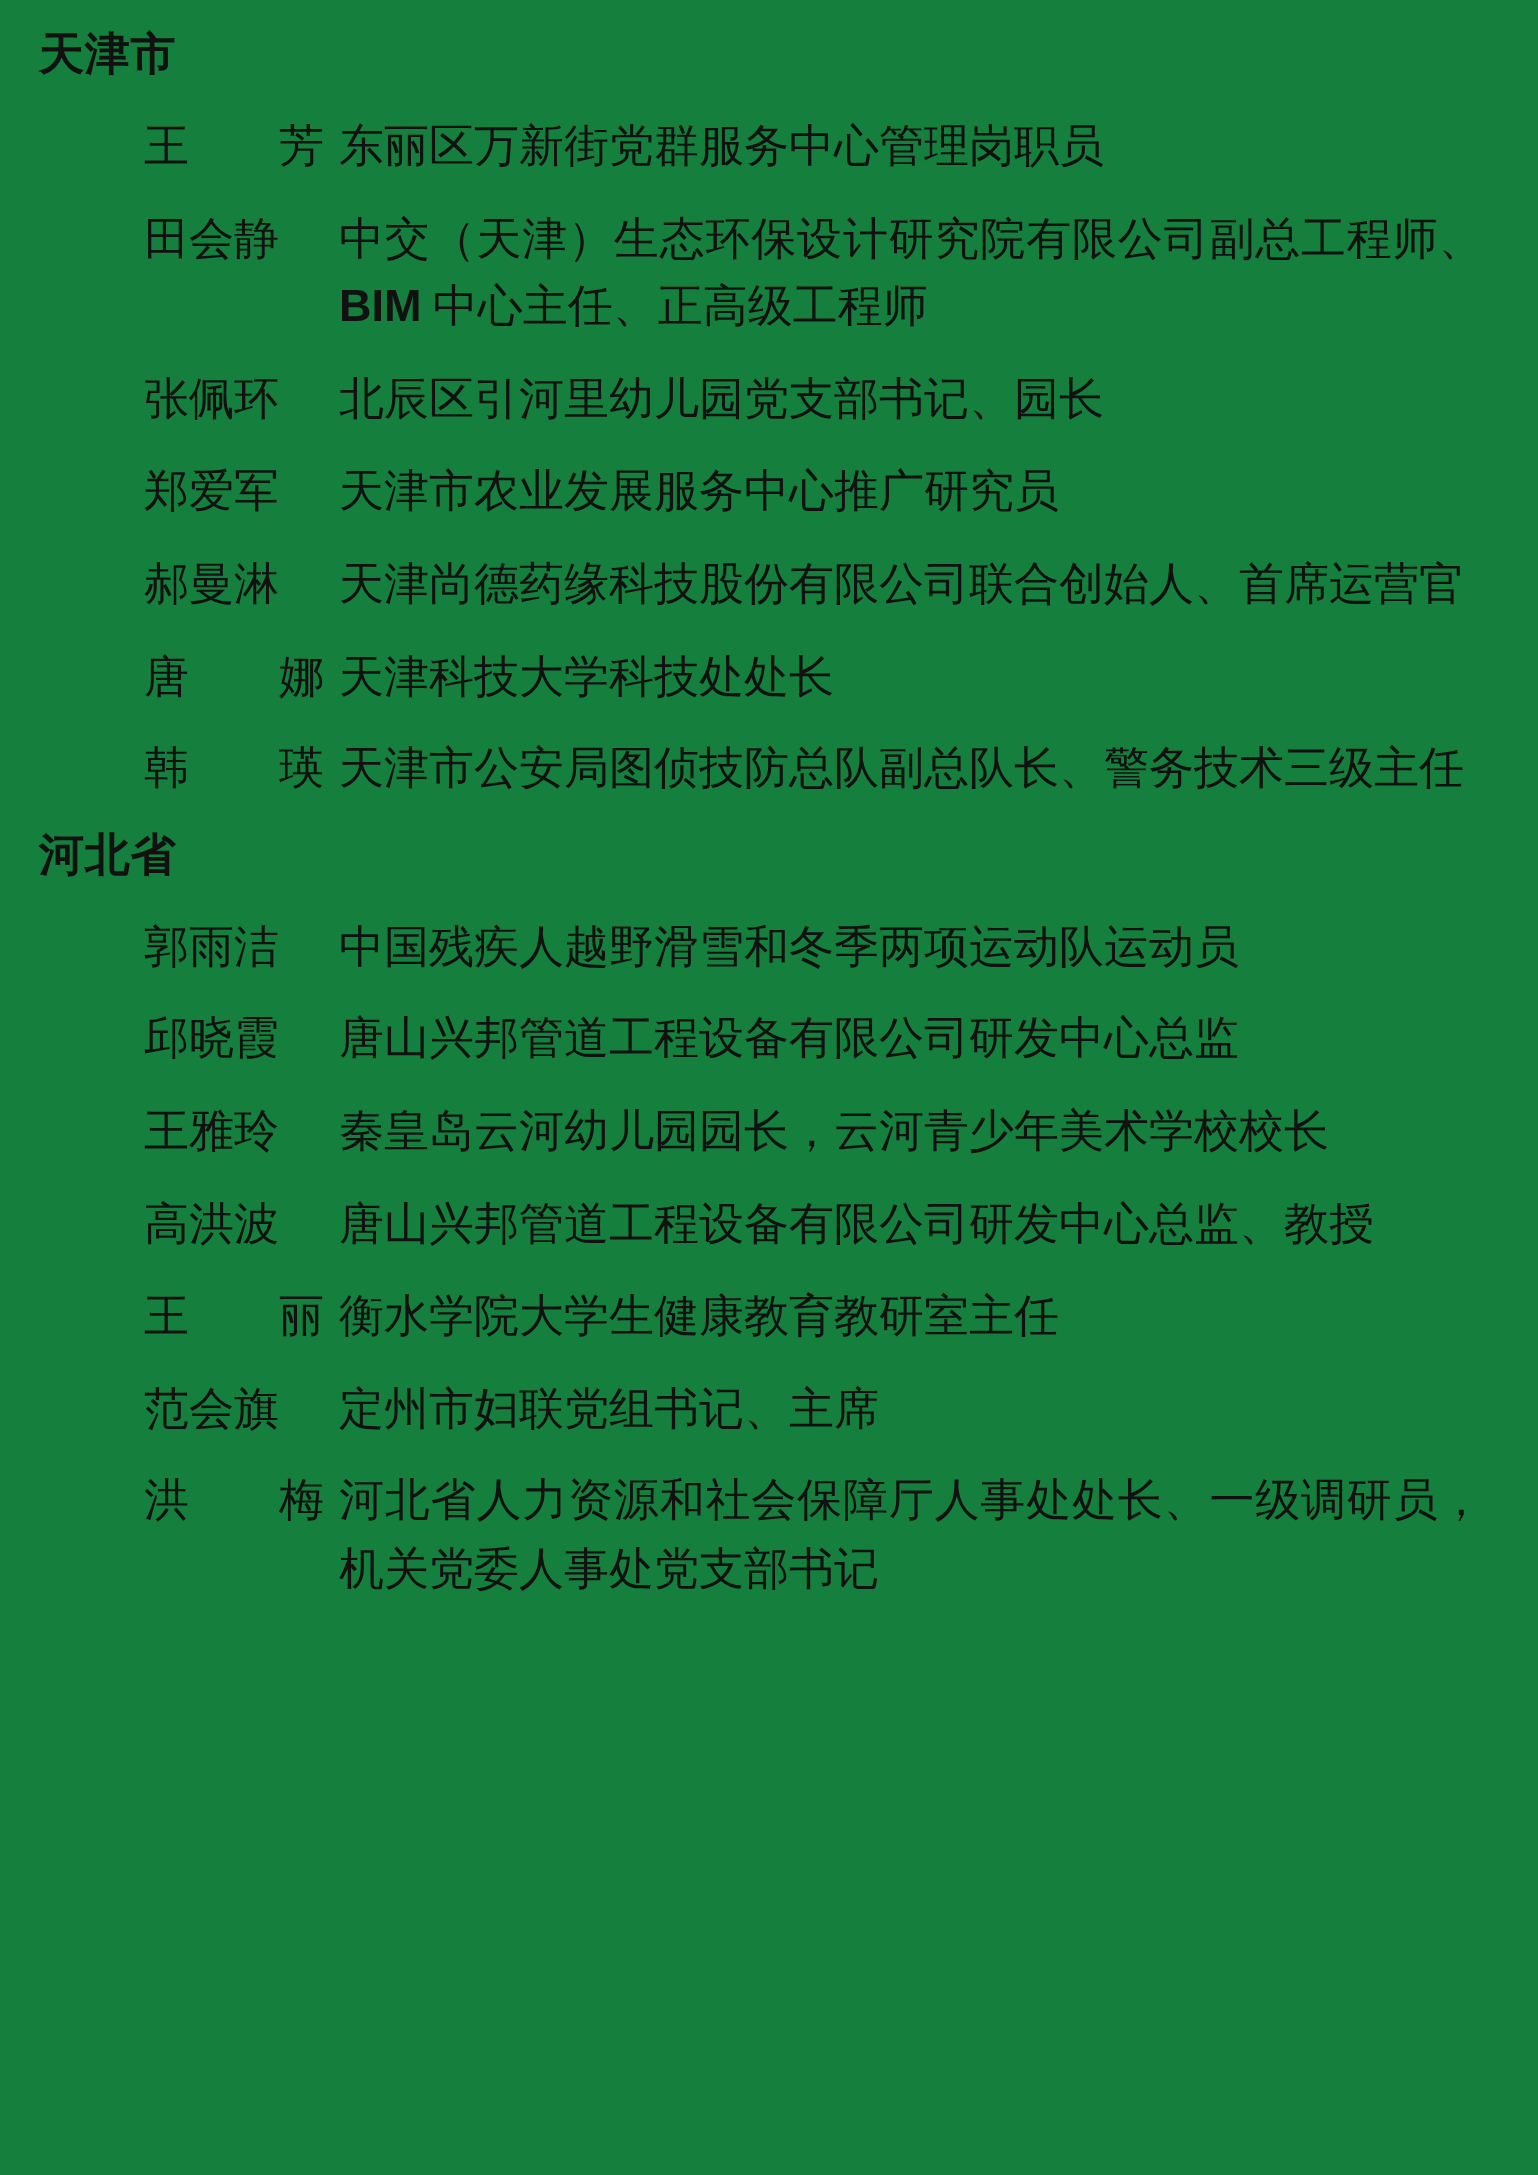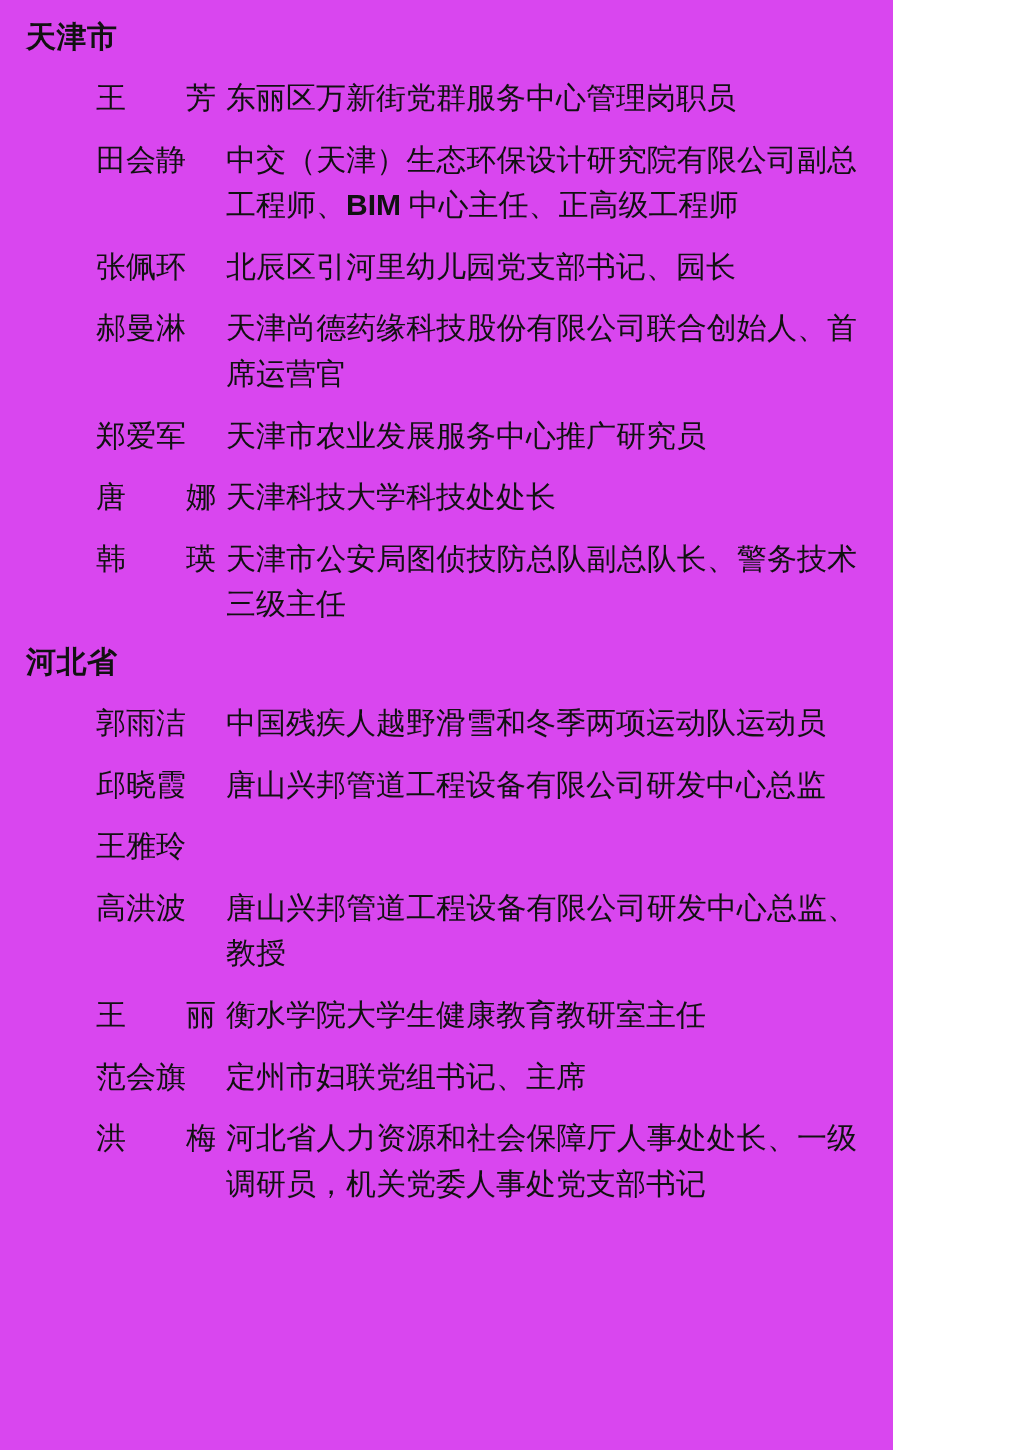--- a/index.html
+++ b/index.html
@@ -7,25 +7,25 @@
     padding: 0;
     background: #ffffff;
   }
   body {
     width: 1025px;
     min-height: 1450px;
     font-family: "Liberation Serif", "DejaVu Serif", serif;
     color: #1a1a1a;
   }
   .page {
-    width: 893px;
+    width: 1025px;
     min-height: 1450px;
     box-sizing: border-box;
     padding: 14px 24px 10px 24px;
-    background: #d946ef;
+    background: #15803d;
   }
   .region {
     margin: 0 0 2px 0;
   }
   .region-title {
     font-family: "Liberation Sans", "DejaVu Sans", sans-serif;
     font-weight: bold;
     font-size: 30px;
     line-height: 1.5;
     color: #111111;
@@ -81,26 +81,26 @@
           </div>
           <div class="entry">
             <div class="name">田会静</div>
             <div class="title">中交（天津）生态环保设计研究院有限公司副总工程师、<b>BIM</b> 中心主任、正高级工程师</div>
           </div>
           <div class="entry">
             <div class="name">张佩环</div>
             <div class="title">北辰区引河里幼儿园党支部书记、园长</div>
           </div>
           <div class="entry">
+            <div class="name">郑爱军</div>
+            <div class="title">天津市农业发展服务中心推广研究员</div>
+          </div>
+          <div class="entry">
             <div class="name">郝曼淋</div>
             <div class="title">天津尚德药缘科技股份有限公司联合创始人、首席运营官</div>
-          </div>
-          <div class="entry">
-            <div class="name">郑爱军</div>
-            <div class="title">天津市农业发展服务中心推广研究员</div>
           </div>
           <div class="entry">
             <div class="name">唐　　娜</div>
             <div class="title">天津科技大学科技处处长</div>
           </div>
           <div class="entry">
             <div class="name">韩　　瑛</div>
             <div class="title">天津市公安局图侦技防总队副总队长、警务技术三级主任</div>
           </div>
         </div>
@@ -111,20 +111,21 @@
           <div class="entry">
             <div class="name">郭雨洁</div>
             <div class="title">中国残疾人越野滑雪和冬季两项运动队运动员</div>
           </div>
           <div class="entry">
             <div class="name">邱晓霞</div>
             <div class="title">唐山兴邦管道工程设备有限公司研发中心总监</div>
           </div>
           <div class="entry">
             <div class="name">王雅玲</div>
+            <div class="title">秦皇岛云河幼儿园园长，云河青少年美术学校校长</div>
           </div>
           <div class="entry">
             <div class="name">高洪波</div>
             <div class="title">唐山兴邦管道工程设备有限公司研发中心总监、教授</div>
           </div>
           <div class="entry">
             <div class="name">王　　丽</div>
             <div class="title">衡水学院大学生健康教育教研室主任</div>
           </div>
           <div class="entry">

